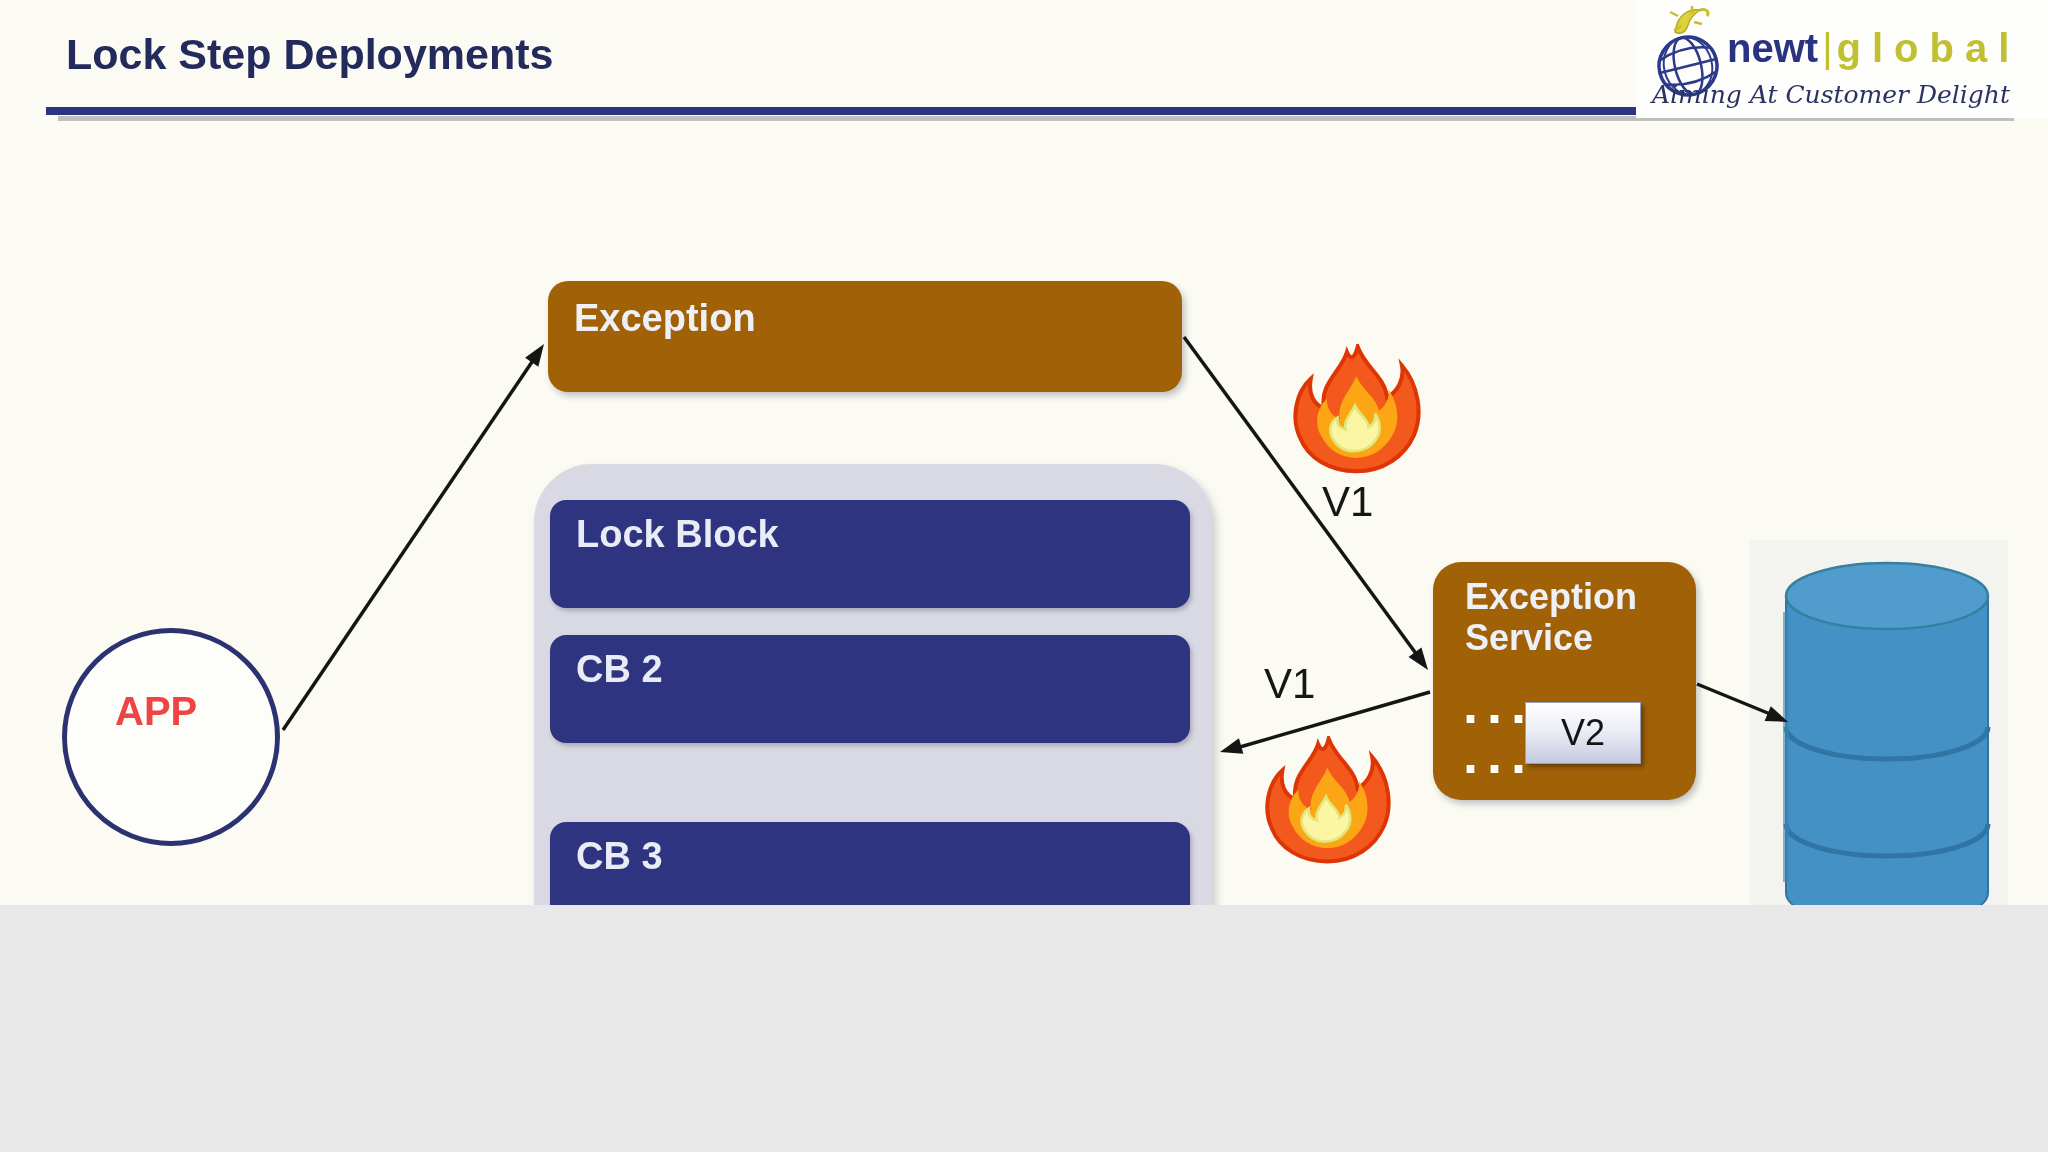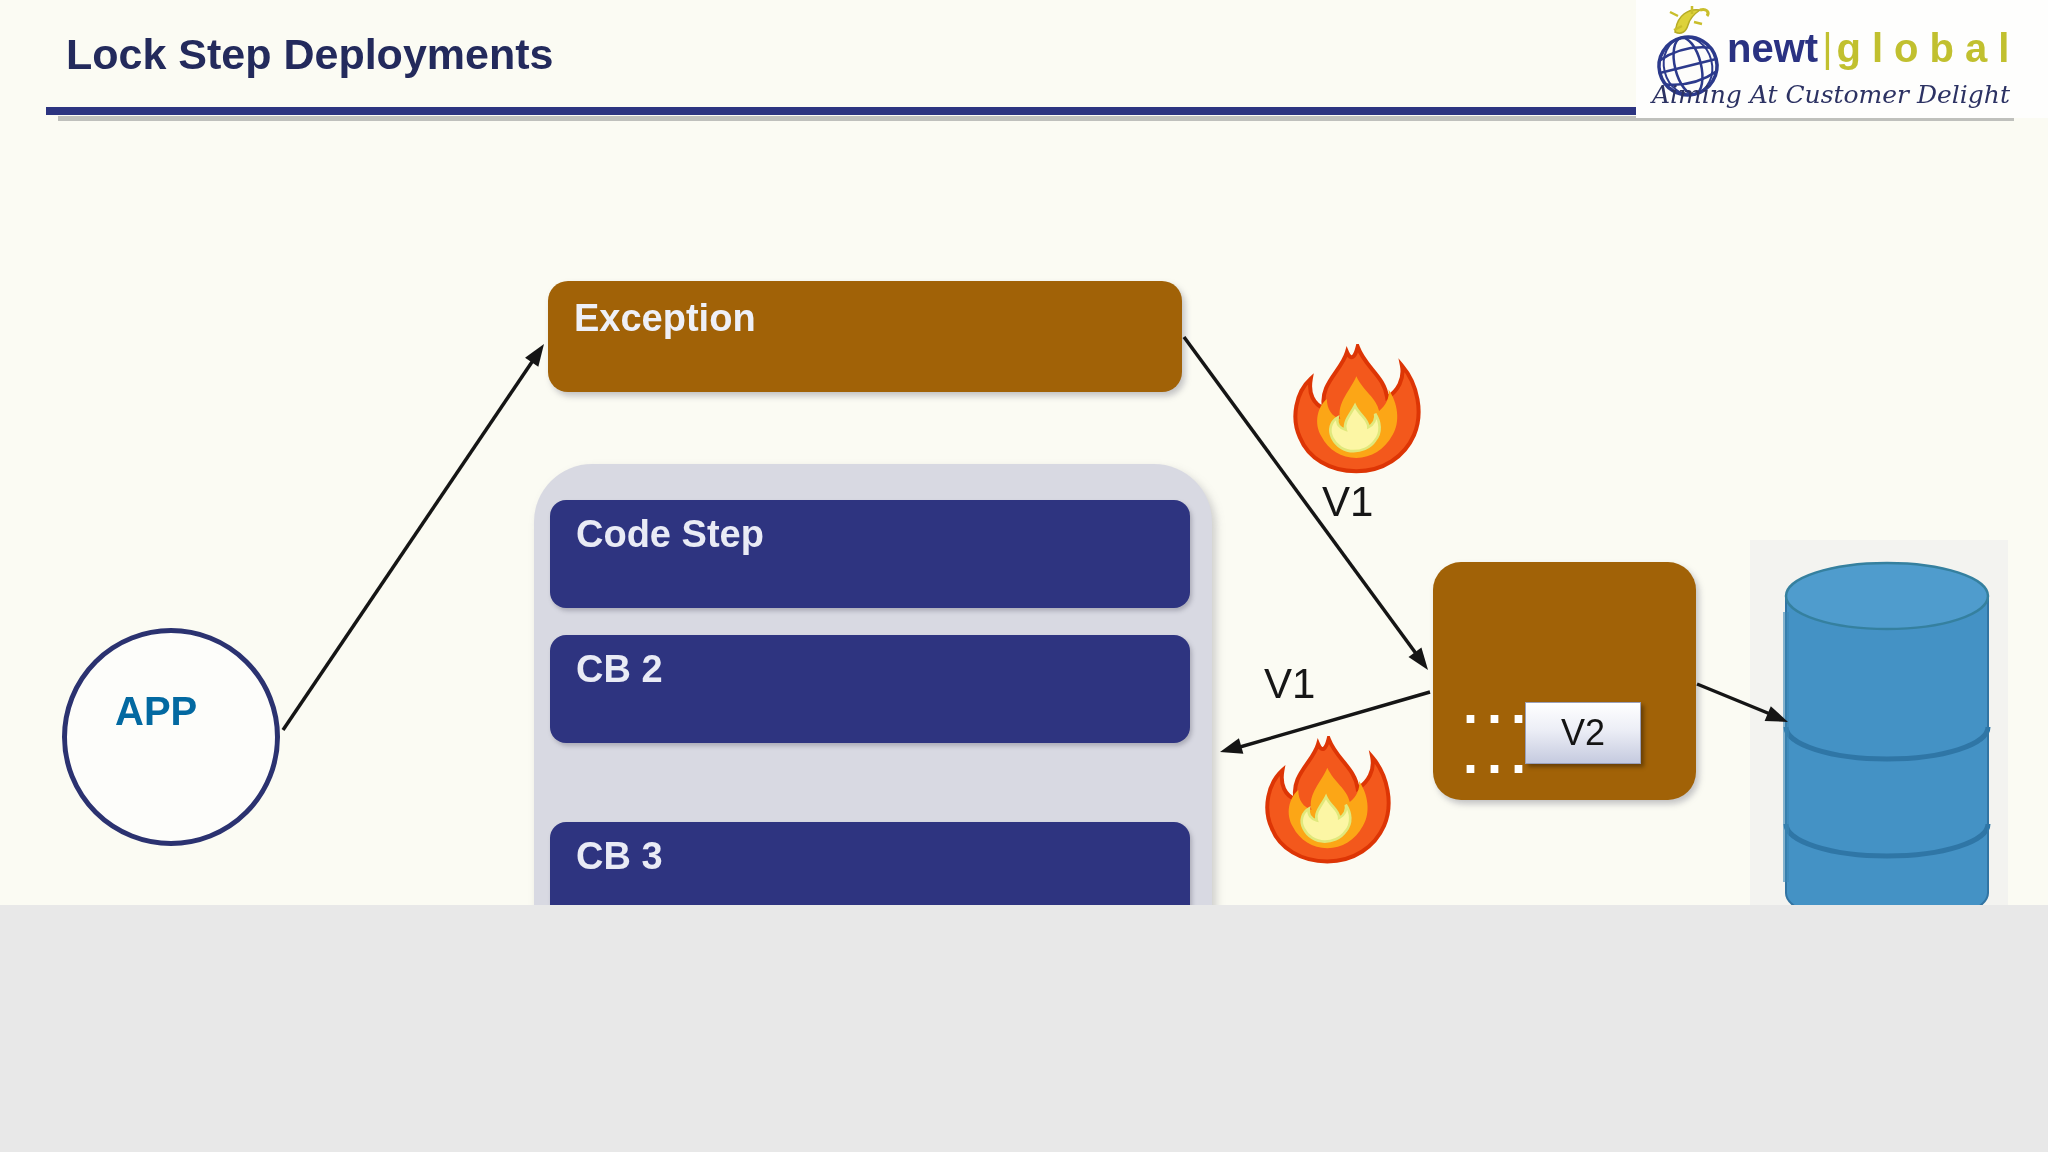--- a/index.html
+++ b/index.html
@@ -40,21 +40,21 @@
     position:absolute;left:1652px;top:80px;
     font-family:"DejaVu Serif", serif;font-style:italic;font-weight:normal;
     font-size:25px;color:#2c3263;white-space:nowrap;
   }
   
   .app-node{
     position:absolute;left:62px;top:628px;width:218px;height:218px;
     border:5px solid #2b3270;border-radius:50%;background:#fdfdfa;box-sizing:border-box;
   }
   .app-label{
-    position:absolute;left:48px;top:56px;font-size:40px;font-weight:bold;color:#0369a1;
+    position:absolute;left:48px;top:56px;font-size:40px;font-weight:bold;color:#ef4444;
   }
   .navy-box{
     position:absolute;background:#a16207;border-radius:20px;
     box-shadow:3px 4px 6px rgba(110,110,125,0.4);
   }
   .navy-box .box-label{
     position:absolute;left:26px;top:16px;
     font-size:38px;font-weight:bold;color:#eef0f8;
   }
   .exception-box{left:548px;top:281px;width:634px;height:111px;}
@@ -135,34 +135,35 @@
   <div class="app-node">
     <div class="app-label">APP</div>
   </div>
 
   <div class="navy-box exception-box">
     <div class="box-label">Exception</div>
   </div>
 
   <div class="stack-container">
     <div class="stack-box b0">
-      <div class="box-label">Code Step</div>
+      <div class="box-label">Lock Block</div>
     </div>
     <div class="stack-box b1">
       <div class="box-label">CB 2</div>
     </div>
     <div class="stack-box b2">
       <div class="box-label">CB 3</div>
     </div>
     <div class="stack-box b3">
       <div class="box-label">CB 4</div>
     </div>
   </div>
 
   <div class="navy-box service-box">
+    <div class="box-label">Exception Service</div>
     <div class="service-dots d1">...</div>
     <div class="service-dots d2">...</div>
     <div class="version-badge">V2</div>
   </div>
 
   <div class="v1-label v1-top">V1</div>
   <div class="v1-label v1-mid">V1</div>
 
   <div class="db-patch"></div>
   <svg class="db-cyl" width="218" height="382" viewBox="0 0 218 382">

